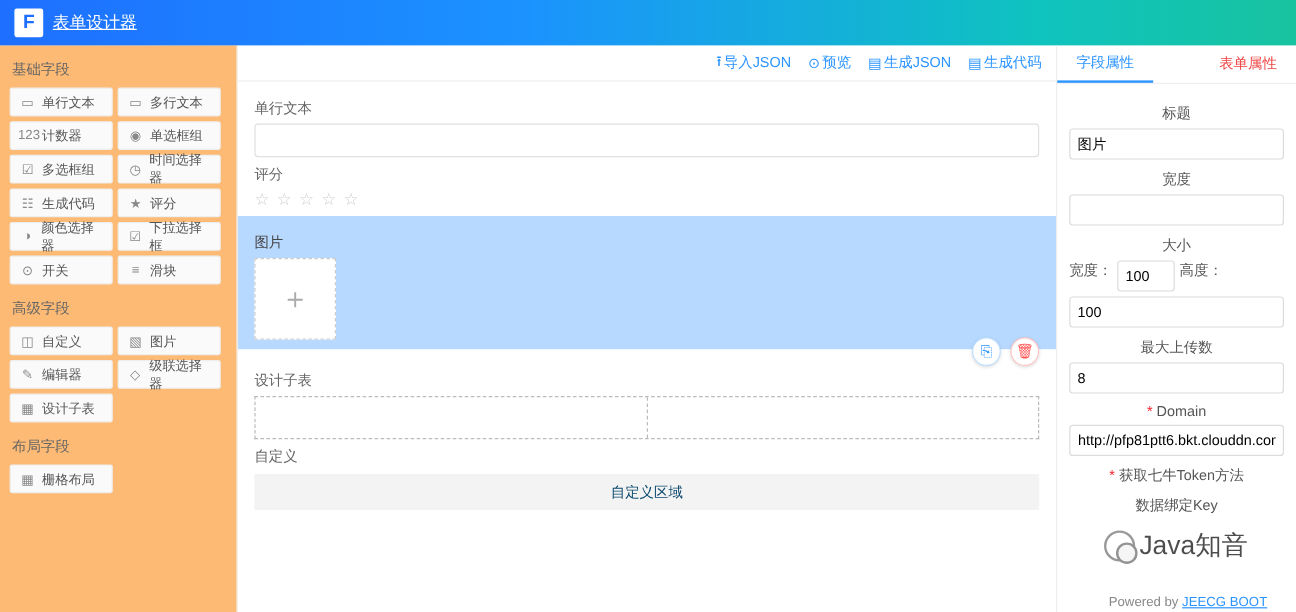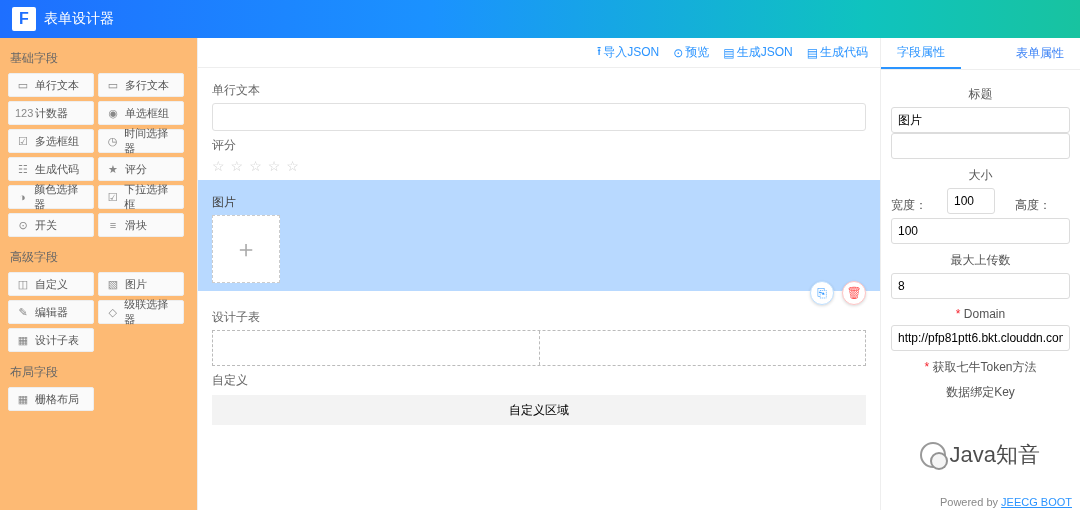--- a/index.html
+++ b/index.html
@@ -1,21 +1,21 @@
 <!DOCTYPE html>
 <html><head>
 <meta charset="utf-8">
 <style>
 * { margin: 0; padding: 0; box-sizing: border-box; font-family: -apple-system, "PingFang SC", "Microsoft YaHei", sans-serif; }
 body { width: 1080px; height: 510px; background: #f5f5f5; overflow: hidden; position: relative; }
 
 
 .header { height: 38px; background: linear-gradient(90deg, #1e6fff, #1b92ff 40%, #0fc3bf 80%, #18c3a0); display: flex; align-items: center; padding: 0 12px; color: #fff; }
 .logo { width: 24px; height: 24px; background: #fff; color: #1e6fff; font-weight: bold; display: flex; align-items: center; justify-content: center; border-radius: 2px; margin-right: 8px; font-size: 16px; }
-.app-title { font-size: 14px; font-weight: 500; }
+.app-title { font-size: 14px; font-weight: 500; text-decoration: underline; }
 
 
 .body { display: flex; height: 472px; }
 
 
 .palette { width: 198px; background: #fdba74; border-right: 1px solid #eee; padding: 6px 8px; font-size: 12px; color: #555; overflow: hidden; }
 .pal-title { font-size: 12px; color: #666; padding: 6px 2px; }
 .pal-grid { display: flex; flex-wrap: wrap; gap: 4px; margin-bottom: 6px; }
 .pal-item { width: 86px; height: 24px; border: 1px solid #eee; background: #fafafa; display: flex; align-items: center; padding: 0 6px; font-size: 11px; color: #555; border-radius: 2px; }
 .pal-ic { width: 16px; display: inline-block; color: #888; margin-right: 4px; text-align: center; font-size: 11px; }
@@ -36,38 +36,38 @@
 .upload-box { width: 68px; height: 68px; background: #fff; border: 1px dashed #ccc; display: flex; align-items: center; justify-content: center; font-size: 24px; color: #aaa; margin-top: 4px; }
 .sel-actions { position: absolute; right: 14px; bottom: -14px; display: flex; gap: 8px; }
 .sel-act { width: 24px; height: 24px; border-radius: 50%; background: #fff; display: flex; align-items: center; justify-content: center; font-size: 12px; box-shadow: 0 1px 3px rgba(0,0,0,0.15); }
 .sel-act.copy { color: #2b94ff; border: 1px solid #bfe0ff; }
 .sel-act.del { color: #ff5656; border: 1px solid #ffc5c5; }
 
 .subtable { width: 100%; height: 36px; border: 1px dashed #bbb; margin-top: 4px; display: flex; }
 .subtable > div { flex: 1; border-right: 1px dashed #bbb; }
 .subtable > div:last-child { border-right: 0; }
 
-.custom-zone { width: 100%; height: 30px; background: #f3f3f3; display: flex; align-items: center; justify-content: center; font-size: 12px; color: #000000; margin-top: 6px; }
+.custom-zone { width: 100%; height: 30px; background: #f3f3f3; display: flex; align-items: center; justify-content: center; font-size: 12px; color: #0c4a6e; margin-top: 6px; }
 
 
 .props { width: 200px; background: #fff; border-left: 1px solid #eee; display: flex; flex-direction: column; }
 .prop-tabs { display: flex; height: 32px; border-bottom: 1px solid #eee; gap: 39px; }
-.prop-tab { flex: 1; display: flex; align-items: center; justify-content: center; font-size: 12px; color: #3b82f6; cursor: pointer; }
+.prop-tab { flex: 1; display: flex; align-items: center; justify-content: center; font-size: 12px; color: #ef4444; cursor: pointer; }
 .prop-tab.active { color: #2b94ff; border-bottom: 2px solid #2b94ff; }
 .prop-body { flex: 1; padding: 8px 10px; overflow: hidden; font-size: 12px; color: #555; }
 .prop-label { font-size: 12px; margin: 8px 0 4px; text-align: center; }
 .prop-label.req::before { content: "* "; color: #f5222d; }
 .prop-input { width: 100%; height: 26px; border: 1px solid #dcdcdc; border-radius: 3px; padding: 0 6px; font-size: 12px; }
-.size-row { display: flex; align-items: flex-end; gap: 20px; margin-top: 2px; }
+.size-row { display: flex; align-items: flex-start; gap: 4px; margin-top: 2px; }
 .size-row .prop-input { width: 48px; }
 .size-row span { font-size: 12px; }
 .prop-input.full2 { width: 100%; margin-top: 4px; }
 
 
-.footer { position: absolute; right: 8px; bottom: 2px; font-size: 11px; color: #888; }
+.footer { position: absolute; right: 24px; bottom: 2px; font-size: 11px; color: #888; }
 .footer a { color: #2b94ff; text-decoration: underline; }
 
 
 .watermark { position: absolute; right: 40px; bottom: 40px; font-size: 22px; color: rgba(0,0,0,0.7); font-family: "Microsoft YaHei"; pointer-events: none; display: flex; align-items: center; gap: 4px; }
 .wm-ic { width: 26px; height: 26px; border: 2px solid rgba(0,0,0,0.4); border-radius: 50%; position: relative; }
 .wm-ic::after { content: ""; position: absolute; width: 14px; height: 14px; border: 2px solid rgba(0,0,0,0.4); border-radius: 50%; right: -4px; bottom: -4px; background: #f5f5f5; }
 </style>
 </head>
 <body>
 
@@ -224,20 +224,21 @@
 
   <div class="props">
     <div class="prop-tabs">
       <div class="prop-tab active">字段属性</div>
       <div class="prop-tab">表单属性</div>
     </div>
     <div class="prop-body">
       <div class="prop-label">标题</div>
       <input class="prop-input" value="图片" style="">
 
+      <div class="prop-label">宽度</div>
       <input class="prop-input" value="" style="">
 
       <div class="prop-label">大小</div>
       <div class="size-row">
         <span>宽度：</span>
         <input class="prop-input" value="100" style="">
         <span>高度：</span>
       </div>
       <input class="prop-input full2" value="100" style="">
 

